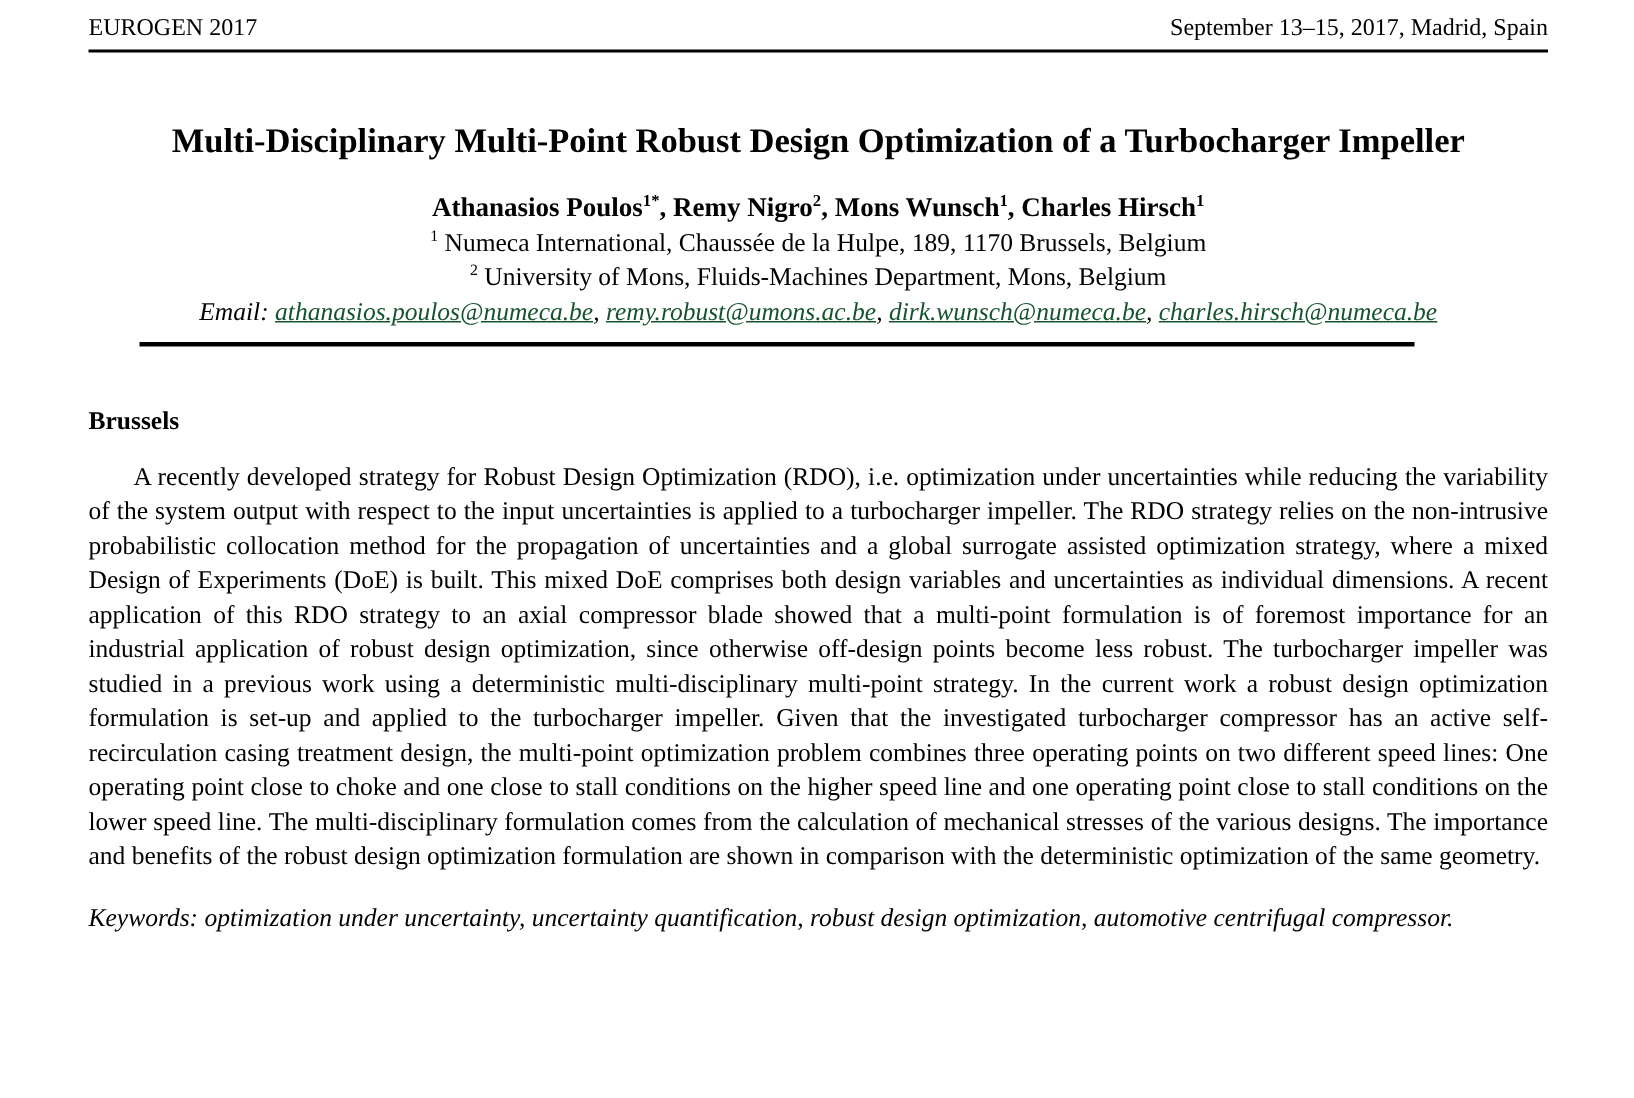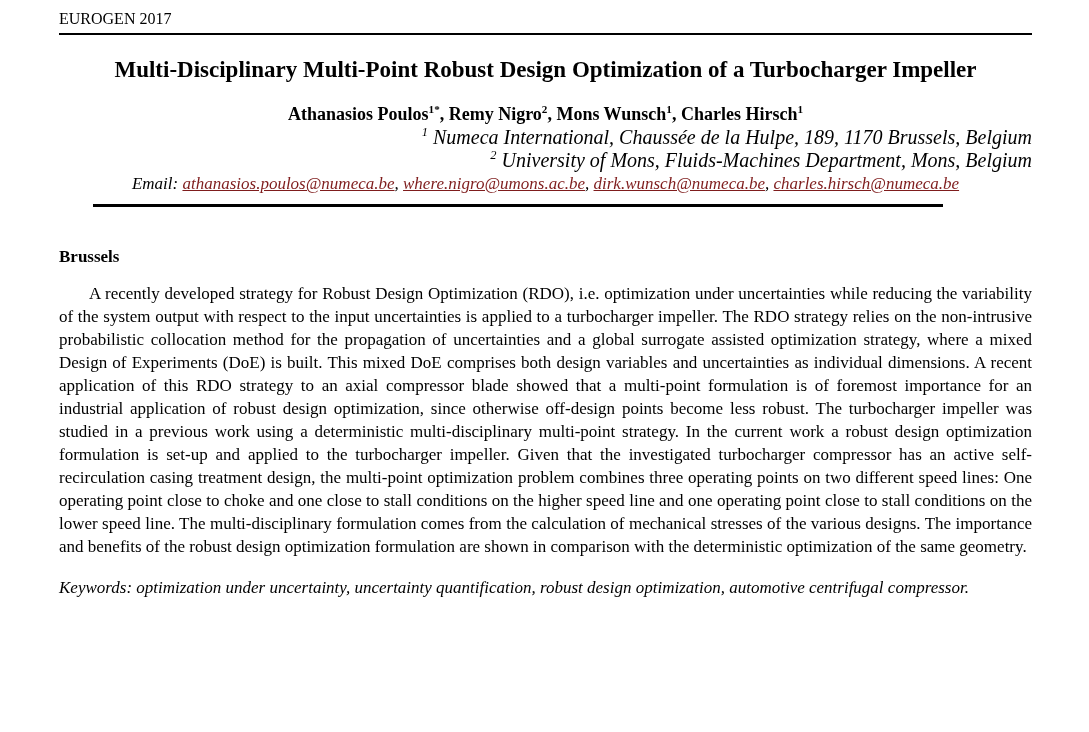--- a/index.html
+++ b/index.html
@@ -23,49 +23,48 @@
   }
   .running-header {
     display: flex;
     justify-content: space-between;
     align-items: flex-end;
     font-size: 16px;
     padding-bottom: 5px;
     border-bottom: 2px solid #000000;
   }
   .title {
-    margin: 20px auto 0 auto;
+    margin: 44px auto 0 auto;
     max-width: 940px;
     text-align: center;
     font-size: 23px;
     font-weight: bold;
     line-height: 30px;
   }
   .authors {
     margin-top: 18px;
     text-align: center;
     font-size: 18px;
     font-weight: bold;
     line-height: 23px;
   }
   sup { font-size: 0.62em; line-height: 0; }
   .affiliation-line {
-    text-align: right;
-    font-style: italic;
-    font-size: 20px;
+    text-align: center;
+    font-size: 17px;
     line-height: 23px;
   }
   .email-line {
     text-align: center;
     font-style: italic;
     font-size: 17px;
     line-height: 23px;
   }
   .email-link {
-    color: #7f1d1d;
+    color: #14532d;
     text-decoration: underline;
     cursor: pointer;
   }
   .section-rule {
     margin: 9px 0 0 34px;
     width: 850px;
     border: none;
     border-top: 3px solid #000000;
   }
   .summary-heading {
@@ -89,33 +88,34 @@
   }
   .keywords .kw-label { font-weight: normal; }
 </style>
 </head>
 <body>
 
 <div class="page">
 
   <div class="running-header">
     <span>EUROGEN 2017</span>
+    <span>September 13–15, 2017, Madrid, Spain</span>
   </div>
 
   <h1 class="title">Multi-Disciplinary Multi-Point Robust Design Optimization of a Turbocharger Impeller</h1>
 
   <div class="authors">
     <span><span>Athanasios Poulos</span><sup>1*</sup></span><span>, </span><span><span>Remy Nigro</span><sup>2</sup></span><span>, </span><span><span>Mons Wunsch</span><sup>1</sup></span><span>, </span><span><span>Charles Hirsch</span><sup>1</sup></span>
   </div>
 
   <div class="affiliation-line"><sup>1</sup><span> Numeca International, Chaussée de la Hulpe, 189, 1170 Brussels, Belgium</span></div>
 
   <div class="affiliation-line"><sup>2</sup><span> University of Mons, Fluids-Machines Department, Mons, Belgium</span></div>
 
-  <div class="email-line"><span>Email: </span><a class="email-link">athanasios.poulos@numeca.be</a><span>, </span><a class="email-link">where.nigro@umons.ac.be</a><span>, </span><a class="email-link">dirk.wunsch@numeca.be</a><span>, </span><a class="email-link">charles.hirsch@numeca.be</a></div>
+  <div class="email-line"><span>Email: </span><a class="email-link">athanasios.poulos@numeca.be</a><span>, </span><a class="email-link">remy.robust@umons.ac.be</a><span>, </span><a class="email-link">dirk.wunsch@numeca.be</a><span>, </span><a class="email-link">charles.hirsch@numeca.be</a></div>
 
   <hr class="section-rule">
 
   <div class="summary-heading">Brussels</div>
 
   <p class="summary-paragraph">A recently developed strategy for Robust Design Optimization (RDO), i.e. optimization under uncertainties while reducing the variability of the system output with respect to the input uncertainties is applied to a turbocharger impeller. The RDO strategy relies on the non-intrusive probabilistic collocation method for the propagation of uncertainties and a global surrogate assisted optimization strategy, where a mixed Design of Experiments (DoE) is built. This mixed DoE comprises both design variables and uncertainties as individual dimensions. A recent application of this RDO strategy to an axial compressor blade showed that a multi-point formulation is of foremost importance for an industrial application of robust design optimization, since otherwise off-design points become less robust. The turbocharger impeller was studied in a previous work using a deterministic multi-disciplinary multi-point strategy. In the current work a robust design optimization formulation is set-up and applied to the turbocharger impeller. Given that the investigated turbocharger compressor has an active self-recirculation casing treatment design, the multi-point optimization problem combines three operating points on two different speed lines: One operating point close to choke and one close to stall conditions on the higher speed line and one operating point close to stall conditions on the lower speed line. The multi-disciplinary formulation comes from the calculation of mechanical stresses of the various designs. The importance and benefits of the robust design optimization formulation are shown in comparison with the deterministic optimization of the same geometry.</p>
 
   <p class="keywords"><span class="kw-label">Keywords</span><span>: optimization under uncertainty, uncertainty quantification, robust design optimization, automotive centrifugal compressor.</span></p>
 
 </div>

